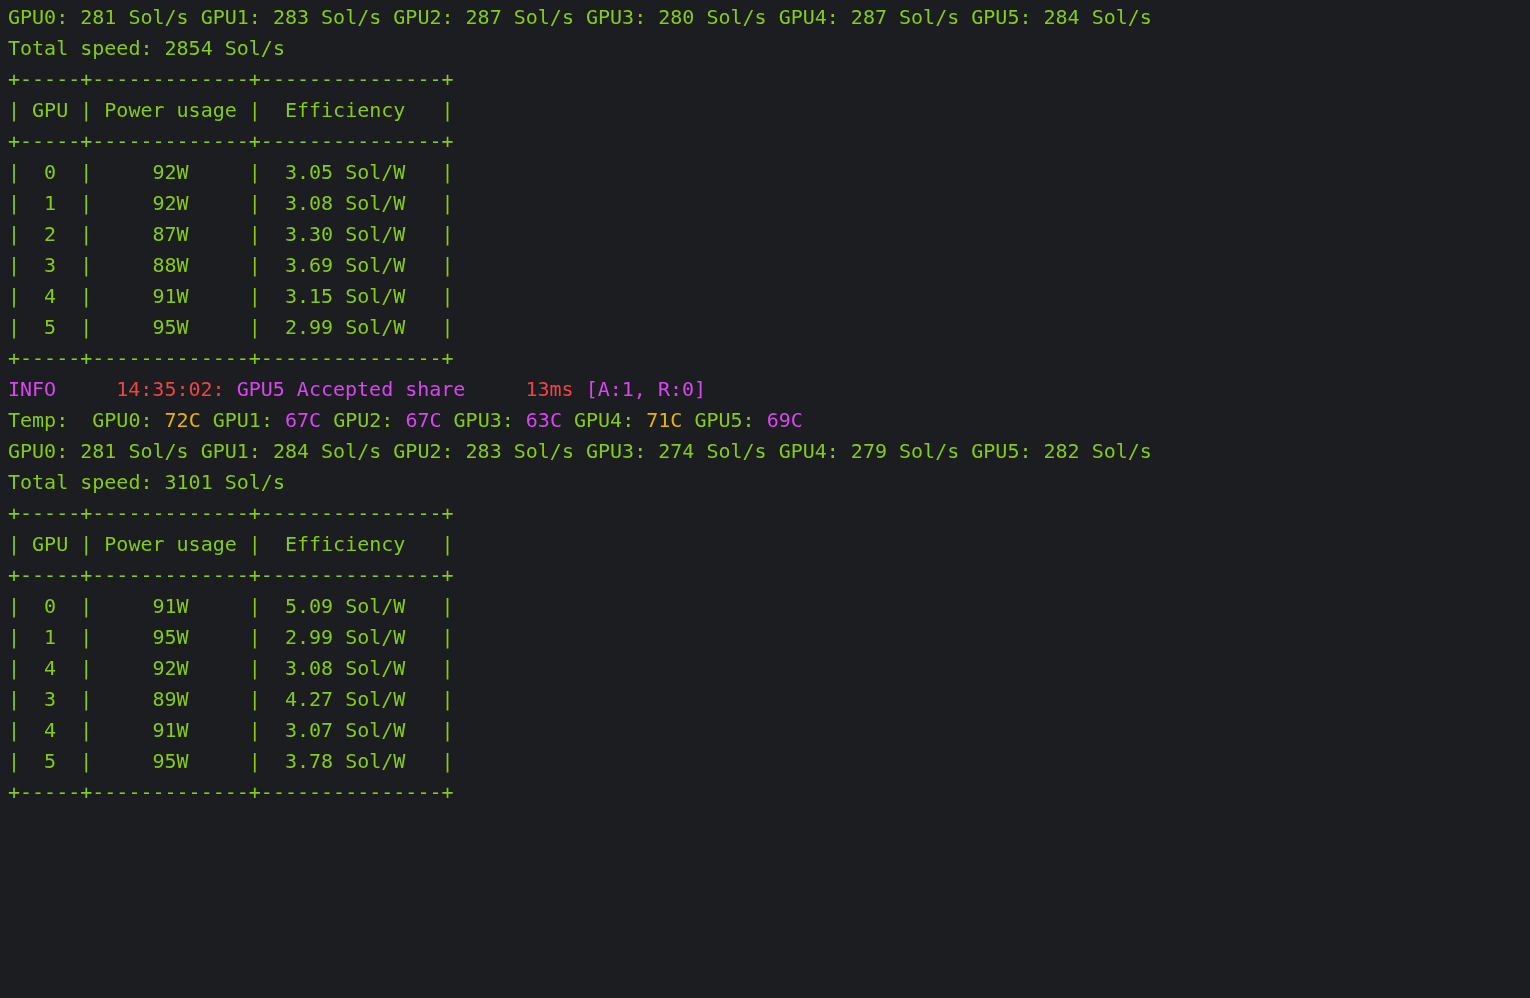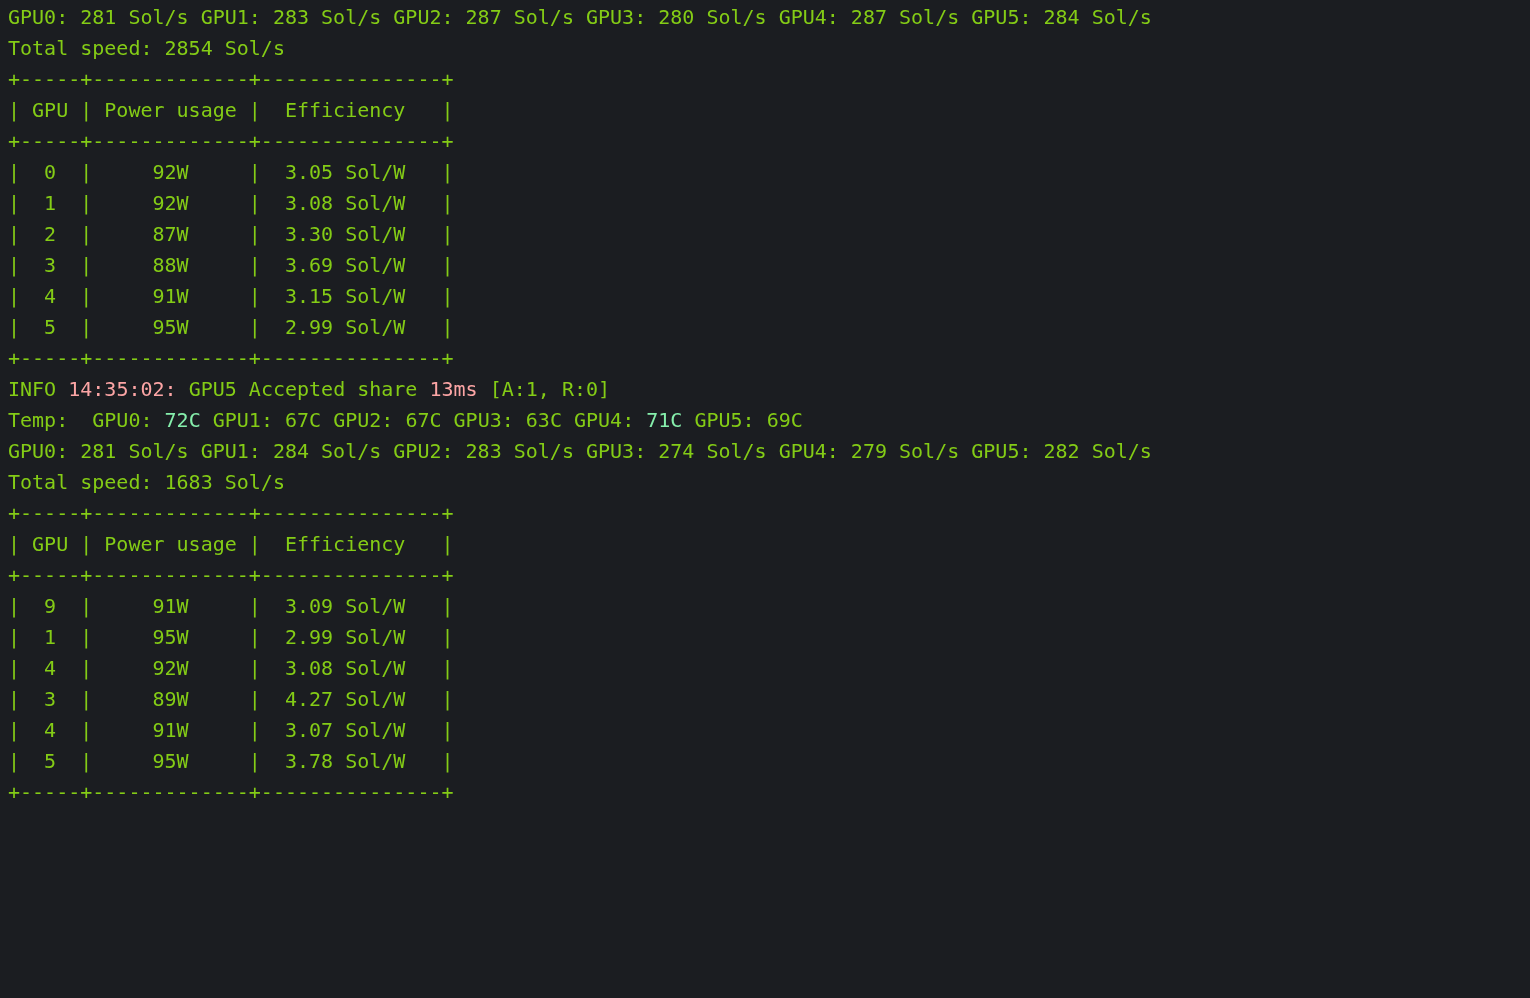--- a/index.html
+++ b/index.html
@@ -14,45 +14,45 @@
     height: 998px;
     overflow: hidden;
   }
   pre {
     margin: 0;
     padding: 2px 8px 8px 8px;
     white-space: pre;
     font-family: inherit;
   }
   .cyan   { color: #84cc16; }
-  .green  { color: #84cc16; }
-  .greenb { color: #fca5a5; }
-  .yellow { color: #86efac; }
+  .green  { color: #d946ef; }
+  .greenb { color: #ef4444; margin-left: 48px; }
+  .yellow { color: #eab308; }
 </style>
 </head>
 <body>
 
 <pre id="term"><span class="cyan">GPU0: 281 Sol/s GPU1: 283 Sol/s GPU2: 287 Sol/s GPU3: 280 Sol/s GPU4: 287 Sol/s GPU5: 284 Sol/s</span>
 <span class="cyan">Total speed: 2854 Sol/s</span>
 <span class="cyan">+-----+-------------+---------------+</span>
 <span class="cyan">| GPU | Power usage |  Efficiency   |</span>
 <span class="cyan">+-----+-------------+---------------+</span>
 <span class="cyan">|  0  |     92W     |  3.05 Sol/W   |</span>
 <span class="cyan">|  1  |     92W     |  3.08 Sol/W   |</span>
 <span class="cyan">|  2  |     87W     |  3.30 Sol/W   |</span>
 <span class="cyan">|  3  |     88W     |  3.69 Sol/W   |</span>
 <span class="cyan">|  4  |     91W     |  3.15 Sol/W   |</span>
 <span class="cyan">|  5  |     95W     |  2.99 Sol/W   |</span>
 <span class="cyan">+-----+-------------+---------------+</span>
 <span class="green">INFO </span><span class="greenb">14:35:02:</span><span class="green"> GPU5 Accepted share </span><span class="greenb">13ms</span><span class="green"> [A:1, R:0]</span>
 <span class="cyan">Temp: </span><span class="cyan"> GPU0: </span><span class="yellow">72C</span><span class="cyan"> GPU1: </span><span class="green">67C</span><span class="cyan"> GPU2: </span><span class="green">67C</span><span class="cyan"> GPU3: </span><span class="green">63C</span><span class="cyan"> GPU4: </span><span class="yellow">71C</span><span class="cyan"> GPU5: </span><span class="green">69C</span>
 <span class="cyan">GPU0: 281 Sol/s GPU1: 284 Sol/s GPU2: 283 Sol/s GPU3: 274 Sol/s GPU4: 279 Sol/s GPU5: 282 Sol/s</span>
-<span class="cyan">Total speed: 1683 Sol/s</span>
+<span class="cyan">Total speed: 3101 Sol/s</span>
 <span class="cyan">+-----+-------------+---------------+</span>
 <span class="cyan">| GPU | Power usage |  Efficiency   |</span>
 <span class="cyan">+-----+-------------+---------------+</span>
-<span class="cyan">|  9  |     91W     |  3.09 Sol/W   |</span>
+<span class="cyan">|  0  |     91W     |  5.09 Sol/W   |</span>
 <span class="cyan">|  1  |     95W     |  2.99 Sol/W   |</span>
 <span class="cyan">|  4  |     92W     |  3.08 Sol/W   |</span>
 <span class="cyan">|  3  |     89W     |  4.27 Sol/W   |</span>
 <span class="cyan">|  4  |     91W     |  3.07 Sol/W   |</span>
 <span class="cyan">|  5  |     95W     |  3.78 Sol/W   |</span>
 <span class="cyan">+-----+-------------+---------------+</span></pre>
 
 </body></html>

